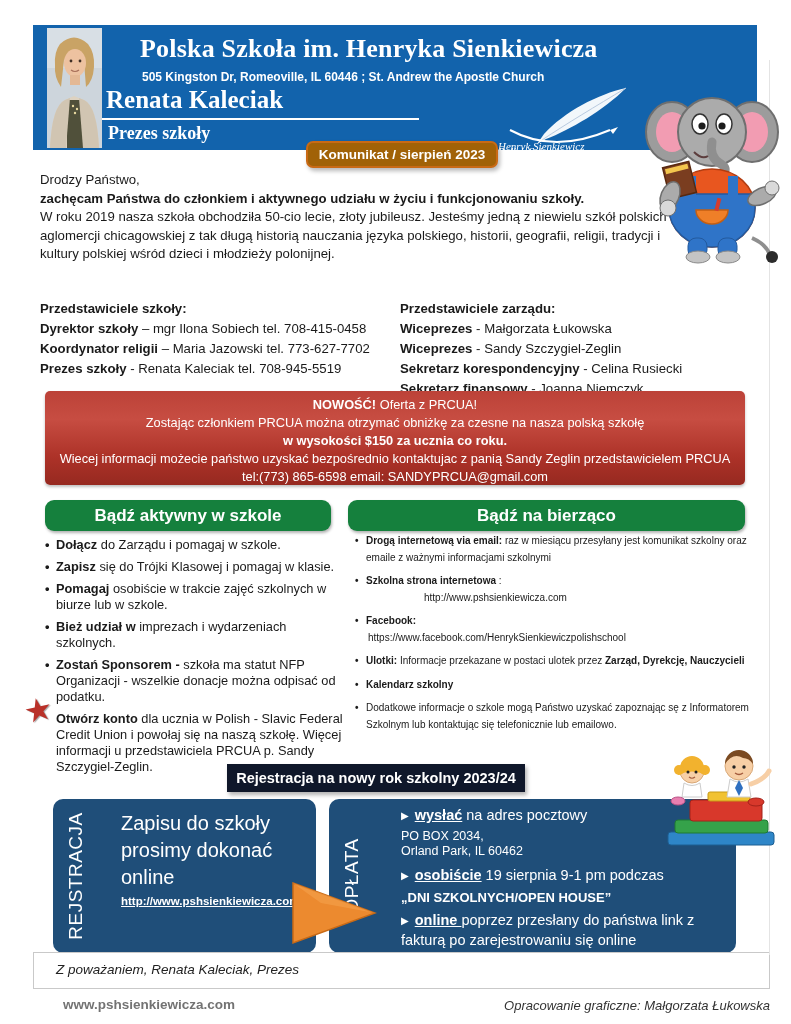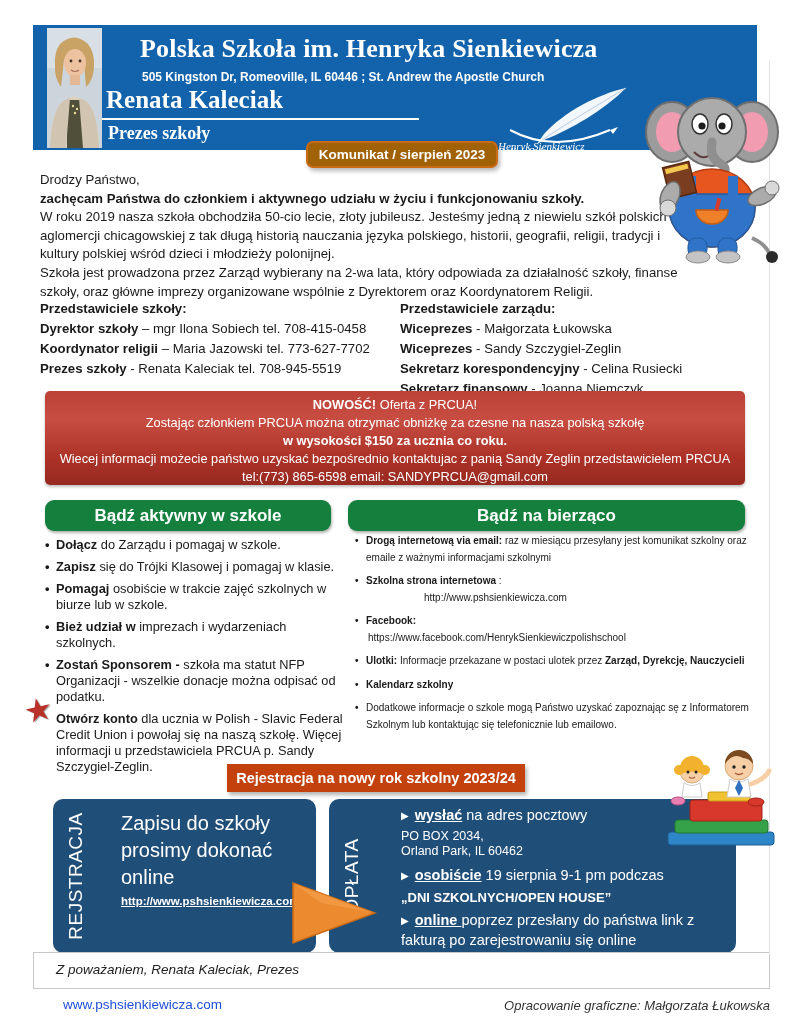--- a/index.html
+++ b/index.html
@@ -50,21 +50,21 @@
   .col-left{left:45px;top:537px;width:302px;font-size:12.8px;line-height:16px}
   .col-left li{margin-bottom:6px}
   .col-right{left:355px;top:533px;width:398px;font-size:10px;line-height:16.5px}
   .col-right li{margin-bottom:7px}
   .line2{padding-left:2px}
   .indent-web{padding-left:58px}
   .star{position:absolute;left:-21px;top:-9px;font-size:32px;color:#b93129;transform:rotate(-12deg);text-shadow:1px 1px 1px rgba(0,0,0,.35)}
   a{color:inherit;text-decoration:none}
 
   
-  .banner{left:227px;top:764px;width:298px;height:28px;background:#c2410c;color:#fff;font-weight:bold;font-size:14.5px;text-align:center;line-height:28px;box-shadow:2px 3px 4px rgba(0,0,0,.3);z-index:2;white-space:nowrap}
+  .banner{left:227px;top:764px;width:298px;height:28px;background:#0f172a;color:#fff;font-weight:bold;font-size:14.5px;text-align:center;line-height:28px;box-shadow:2px 3px 4px rgba(0,0,0,.3);z-index:2;white-space:nowrap}
 
   
   .bbox{top:799px;height:154px;background:#1f4e79;border-radius:10px;overflow:hidden;color:#fff}
   .reg-box{left:53px;width:263px}
   .pay-box{left:329px;width:407px}
   .vlabel{position:absolute;left:0;top:0;width:46px;height:100%;display:flex;align-items:center;justify-content:center}
   .vlabel span{transform:rotate(-90deg);white-space:nowrap;color:#fff;font-size:19px;letter-spacing:.5px}
   .reg-msg{position:absolute;left:68px;top:11px;width:186px;font-size:20px;line-height:27px;color:#fff}
   .reg-link{position:absolute;left:68px;top:96px;font-size:11.5px;font-weight:bold;color:#fff;text-decoration:underline;white-space:nowrap}
   .pay-content{position:absolute;left:72px;top:7px;width:325px}
@@ -72,21 +72,21 @@
   .tri{font-size:10px;margin-right:6px;position:relative;top:-1px}
   .ub{font-weight:bold;text-decoration:underline}
   .pay-addr{font-size:12.5px;line-height:15px;margin:1px 0 7px 0}
   .pay-event{font-weight:bold;font-size:13px;line-height:16px;margin:4px 0 5px 0}
   .arrow{left:291px;top:881px;width:86px;height:64px;z-index:6}
   .kids{left:652px;top:744px;width:140px;height:103px;z-index:7}
 
   
   .sig-box{left:33px;top:952px;width:737px;height:37px;border:1px solid #c9c9c9}
   .signature{position:absolute;left:22px;top:9px;font-style:italic;font-size:13.5px;color:#222;white-space:nowrap}
-  .site{left:63px;top:997px;font-weight:normal;font-size:13.5px;color:#1d4ed8;white-space:nowrap}
+  .site{left:63px;top:997px;font-weight:bold;font-size:13.5px;color:#737373;white-space:nowrap}
   .credit{right:21px;top:998px;font-style:italic;font-size:13px;color:#333;white-space:nowrap}
   .edge-line{left:769px;top:60px;width:1px;height:895px;background:#e4e4e4}
 </style>
 </head>
 <body>
 
 <div id="page">
 
   <div class="abs header"></div>
   <div class="abs name-underline"></div>
@@ -162,21 +162,20 @@
       <circle cx="144" cy="177" r="6" fill="#2b2b2b"></circle>
     </svg>
   </div>
 
   <div class="abs badge">Komunikat / sierpień 2023</div>
 
   <div class="abs intro">
     <div>Drodzy Państwo,</div>
     <b>zachęcam Państwa do członkiem i aktywnego udziału w życiu i funkcjonowaniu szkoły.</b>
     <div>W roku 2019 nasza szkoła obchodziła 50-cio lecie, złoty jubileusz. Jesteśmy jedną z niewielu szkół polskich w aglomercji chicagowskiej z tak długą historią nauczania języka polskiego, historii, geografii, religii, tradycji i kultury polskiej wśród dzieci i młodzieży polonijnej.</div>
-    <div>Szkoła jest prowadzona przez Zarząd wybierany na 2-wa lata, który odpowiada za działalność szkoły, finanse szkoły, oraz główne imprezy organizowane wspólnie z Dyrektorem oraz Koordynatorem Religii.</div>
   </div>
 
   <div class="abs reps reps-left">
     <div class="hd">Przedstawiciele szkoły:</div>
     <div><b>Dyrektor szkoły</b><span> – mgr Ilona Sobiech tel. 708-415-0458</span></div>
     <div><b>Koordynator religii</b><span> – Maria Jazowski tel. 773-627-7702</span></div>
     <div><b>Prezes szkoły</b><span> - Renata Kaleciak tel. 708-945-5519</span></div>
   </div>
   <div class="abs reps reps-right">
     <div class="hd">Przedstawiciele zarządu:</div>

